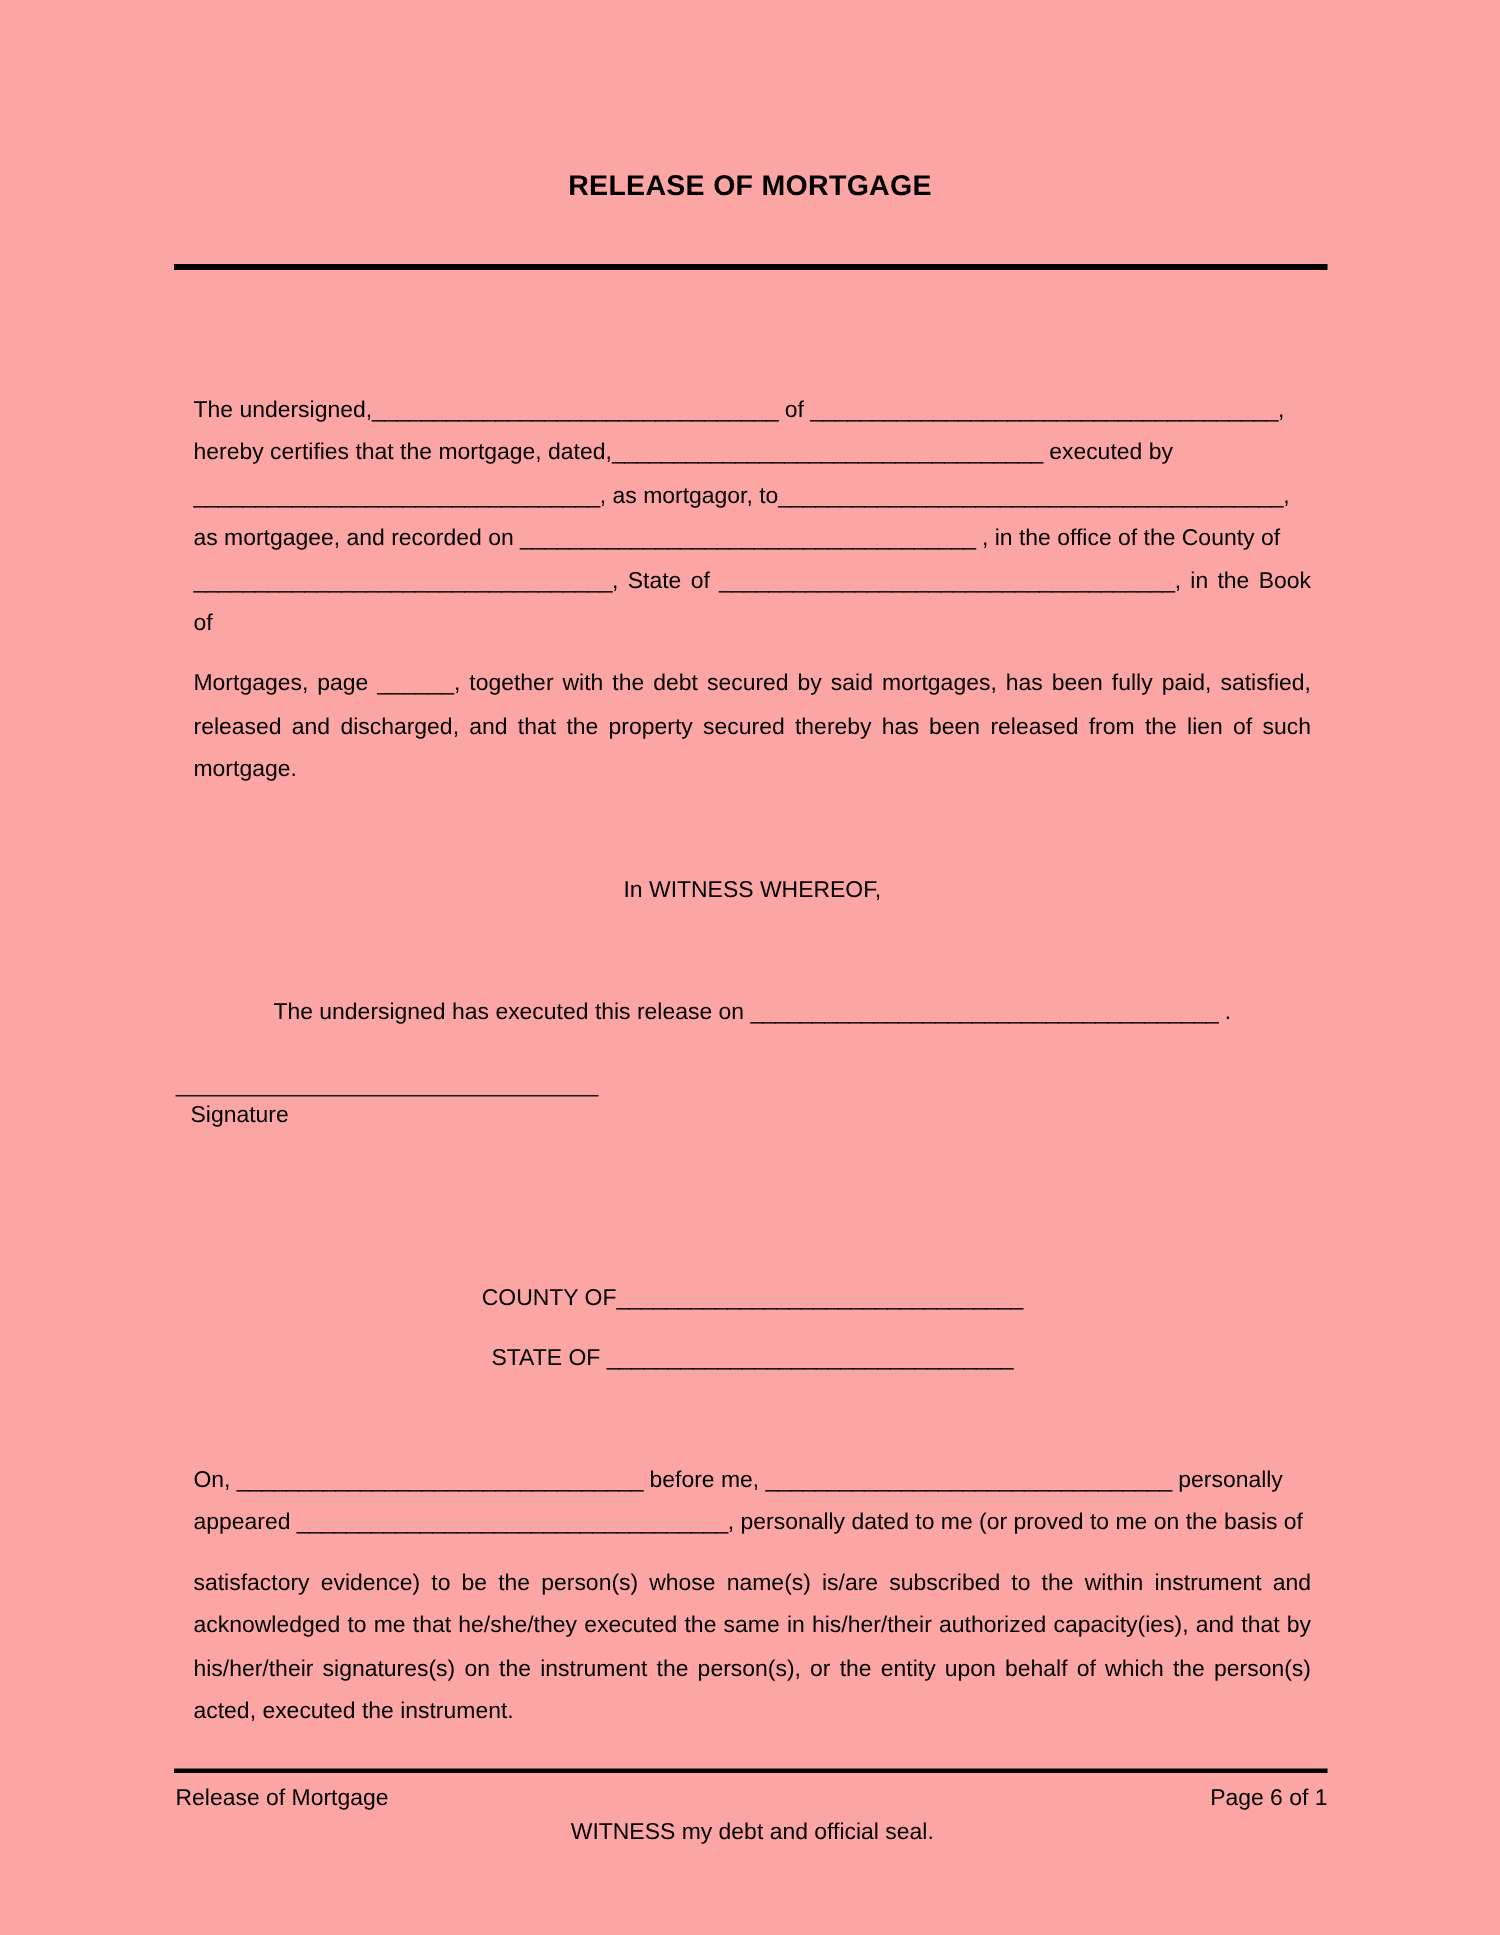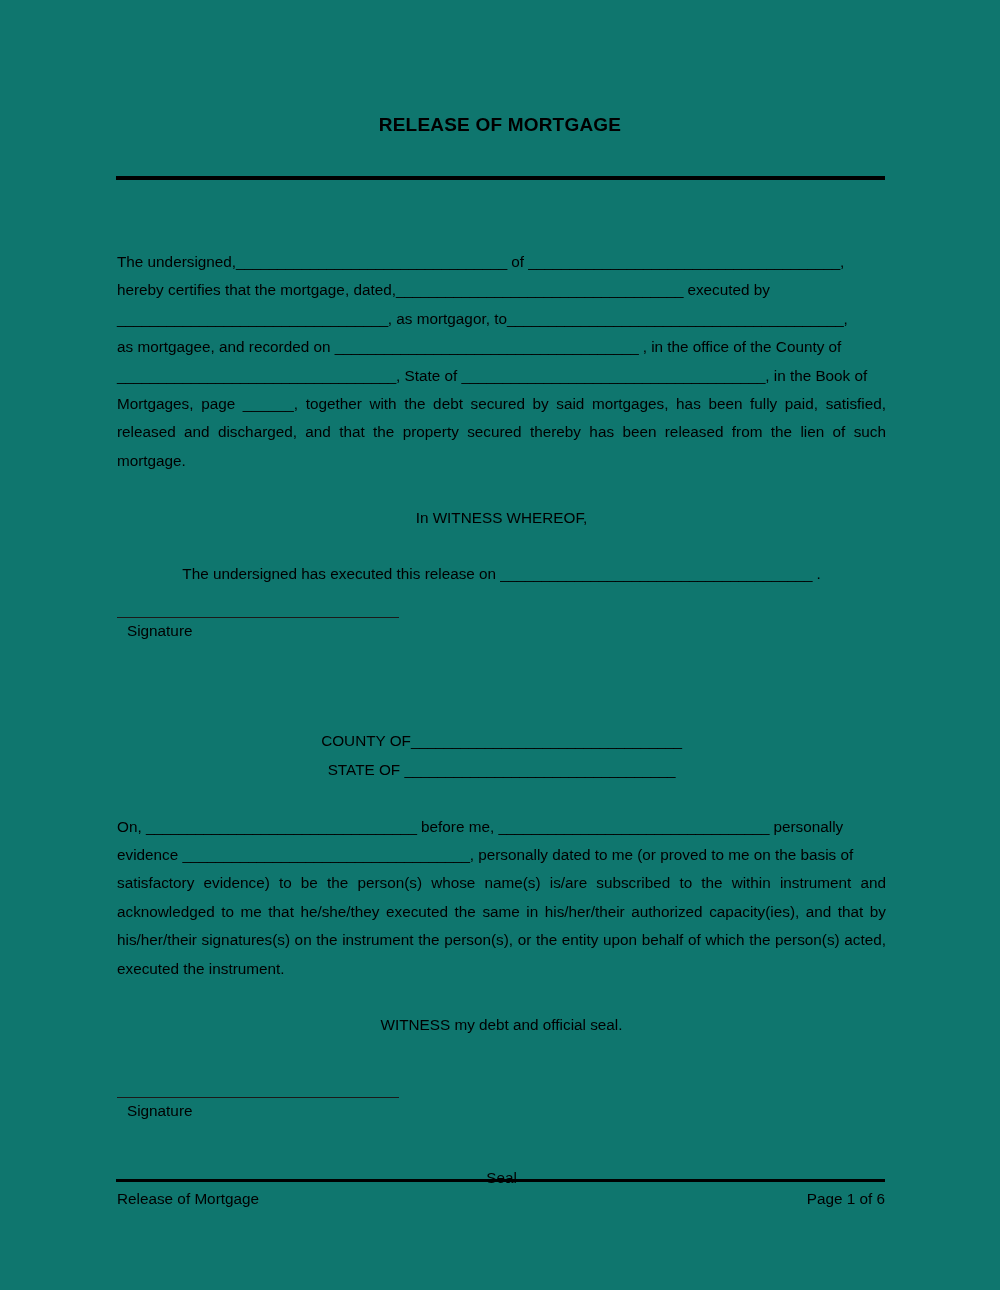--- a/index.html
+++ b/index.html
@@ -9,21 +9,21 @@
     background: #ffffff;
   }
   body {
     font-family: "Liberation Sans", sans-serif;
     color: #000000;
   }
   .page {
     position: relative;
     width: 1000px;
     height: 1290px;
-    background: #0f766e;
+    background: #fca5a5;
     margin: 0 auto;
     overflow: hidden;
   }
 
   
   .doc-title {
     position: absolute;
     left: 0;
     top: 114px;
     width: 1000px;
@@ -56,21 +56,21 @@
     position: absolute;
     left: 117px;
     top: 248px;
     width: 769px;
   }
   .para {
     font-size: 15.3px;
     line-height: 28.4px;
     text-align: justify;
     text-justify: inter-word;
-    margin: 0;
+    margin: 12px;
     word-spacing: 0px;
   }
   .para.left {
     text-align: center;
   }
   .spacer-line {
     height: 28.4px;
   }
   .spacer-half {
     height: 14px;
@@ -140,21 +140,21 @@
     <div class="spacer-line"></div>
     <div class="spacer-line"></div>
     <div class="spacer-line"></div>
 
     <p class="para left"><span>COUNTY OF</span><span class="blank">_________________________________</span></p>
 
     <p class="para left"><span>STATE OF </span><span class="blank">_________________________________</span></p>
 
     <div class="spacer-line"></div>
 
-    <p class="para"><span>On, </span><span class="blank">_________________________________</span><span> before me,  </span><span class="blank">_________________________________</span><span> personally</span><br><span>evidence </span><span class="blank">___________________________________</span><span>, personally dated to me (or proved to me on the basis of</span></p>
+    <p class="para"><span>On, </span><span class="blank">_________________________________</span><span> before me,  </span><span class="blank">_________________________________</span><span> personally</span><br><span>appeared </span><span class="blank">___________________________________</span><span>, personally dated to me (or proved to me on the basis of</span></p>
 
     <p class="para">satisfactory evidence) to be the person(s) whose name(s) is/are subscribed to the within instrument and acknowledged to me that he/she/they executed the same in his/her/their authorized capacity(ies), and that by his/her/their signatures(s) on the instrument the person(s), or the entity upon behalf of which the person(s) acted, executed the instrument.</p>
 
     <div class="spacer-line"></div>
 
     <p class="para left">WITNESS my debt and official seal.</p>
 
     <div class="spacer-line"></div>
     <div class="spacer-line"></div>
 
@@ -167,16 +167,16 @@
     <div class="spacer-half"></div>
 
     <p class="para left">Seal</p>
 
   </div>
 
   <div class="footer-rule"></div>
 
   <div class="footer">
     <span>Release of Mortgage</span>
-    <span>Page 1 of 6</span>
+    <span>Page 6 of 1</span>
   </div>
 
 </div>
 
 </body></html>

